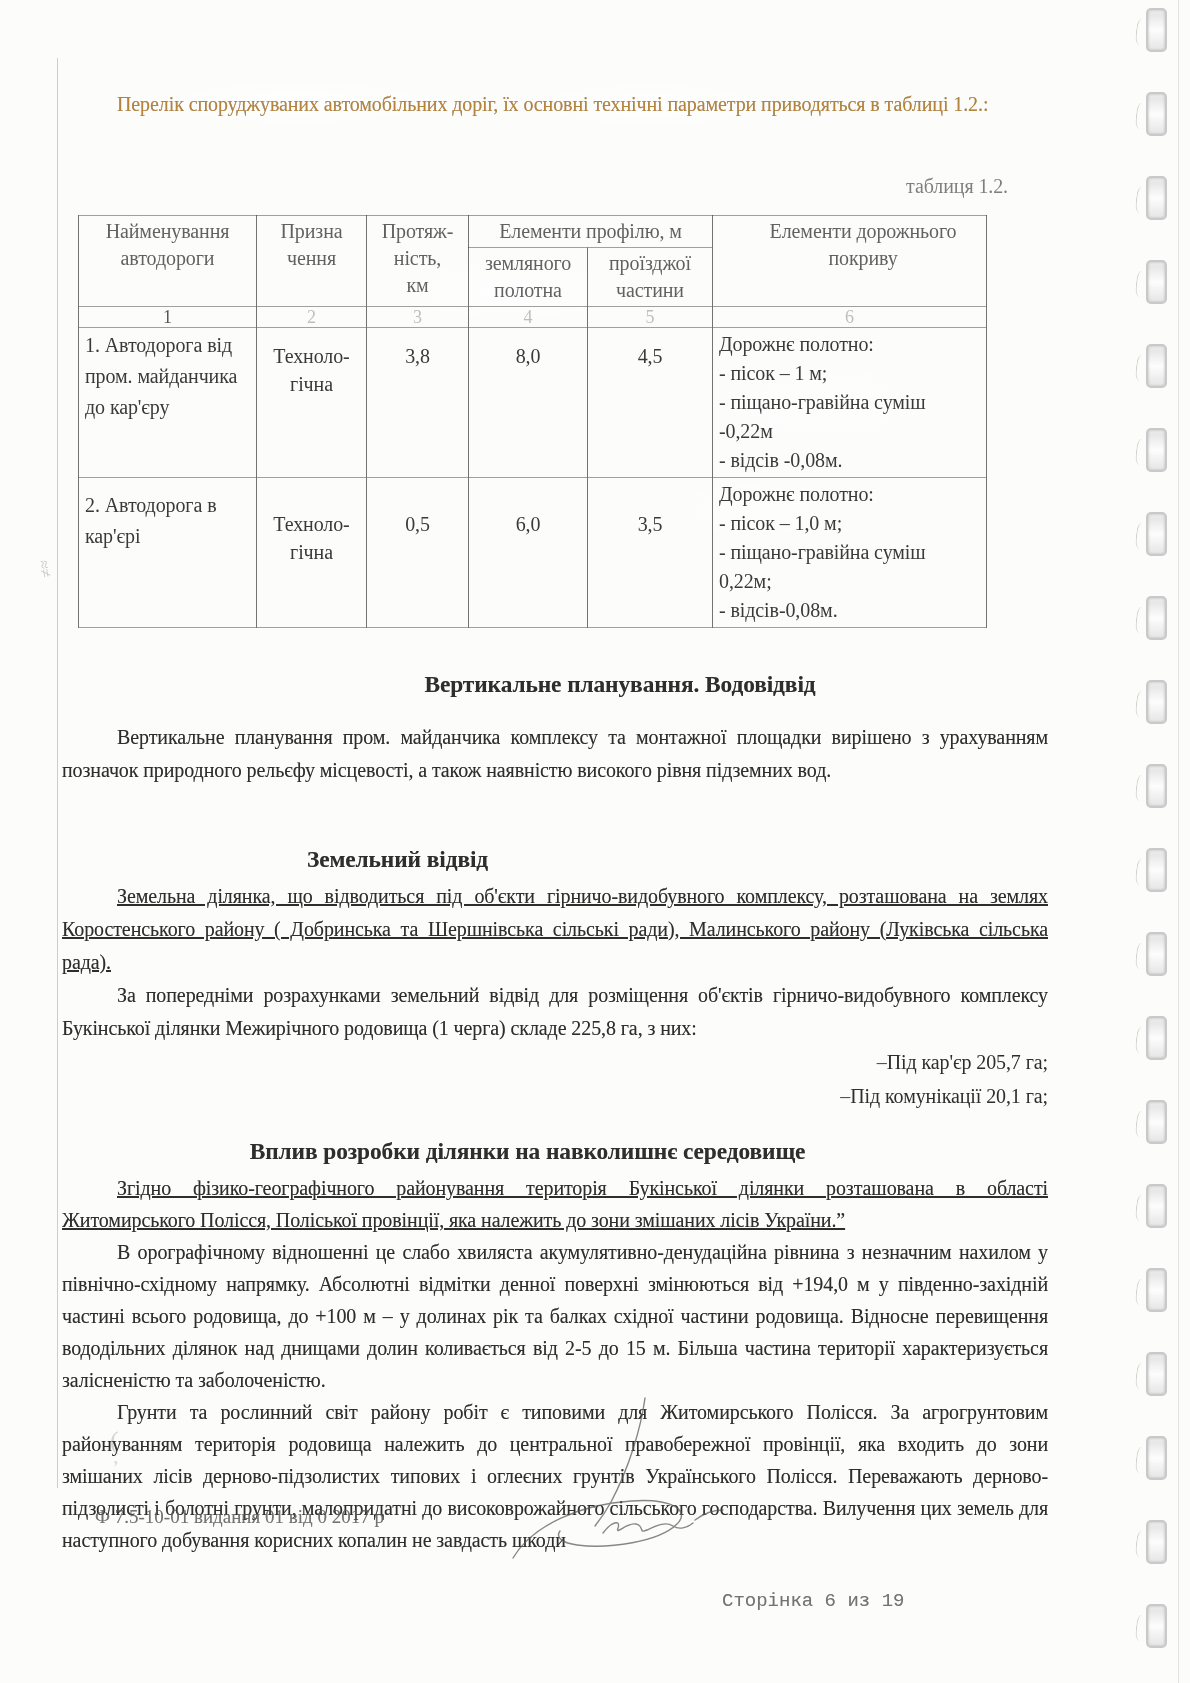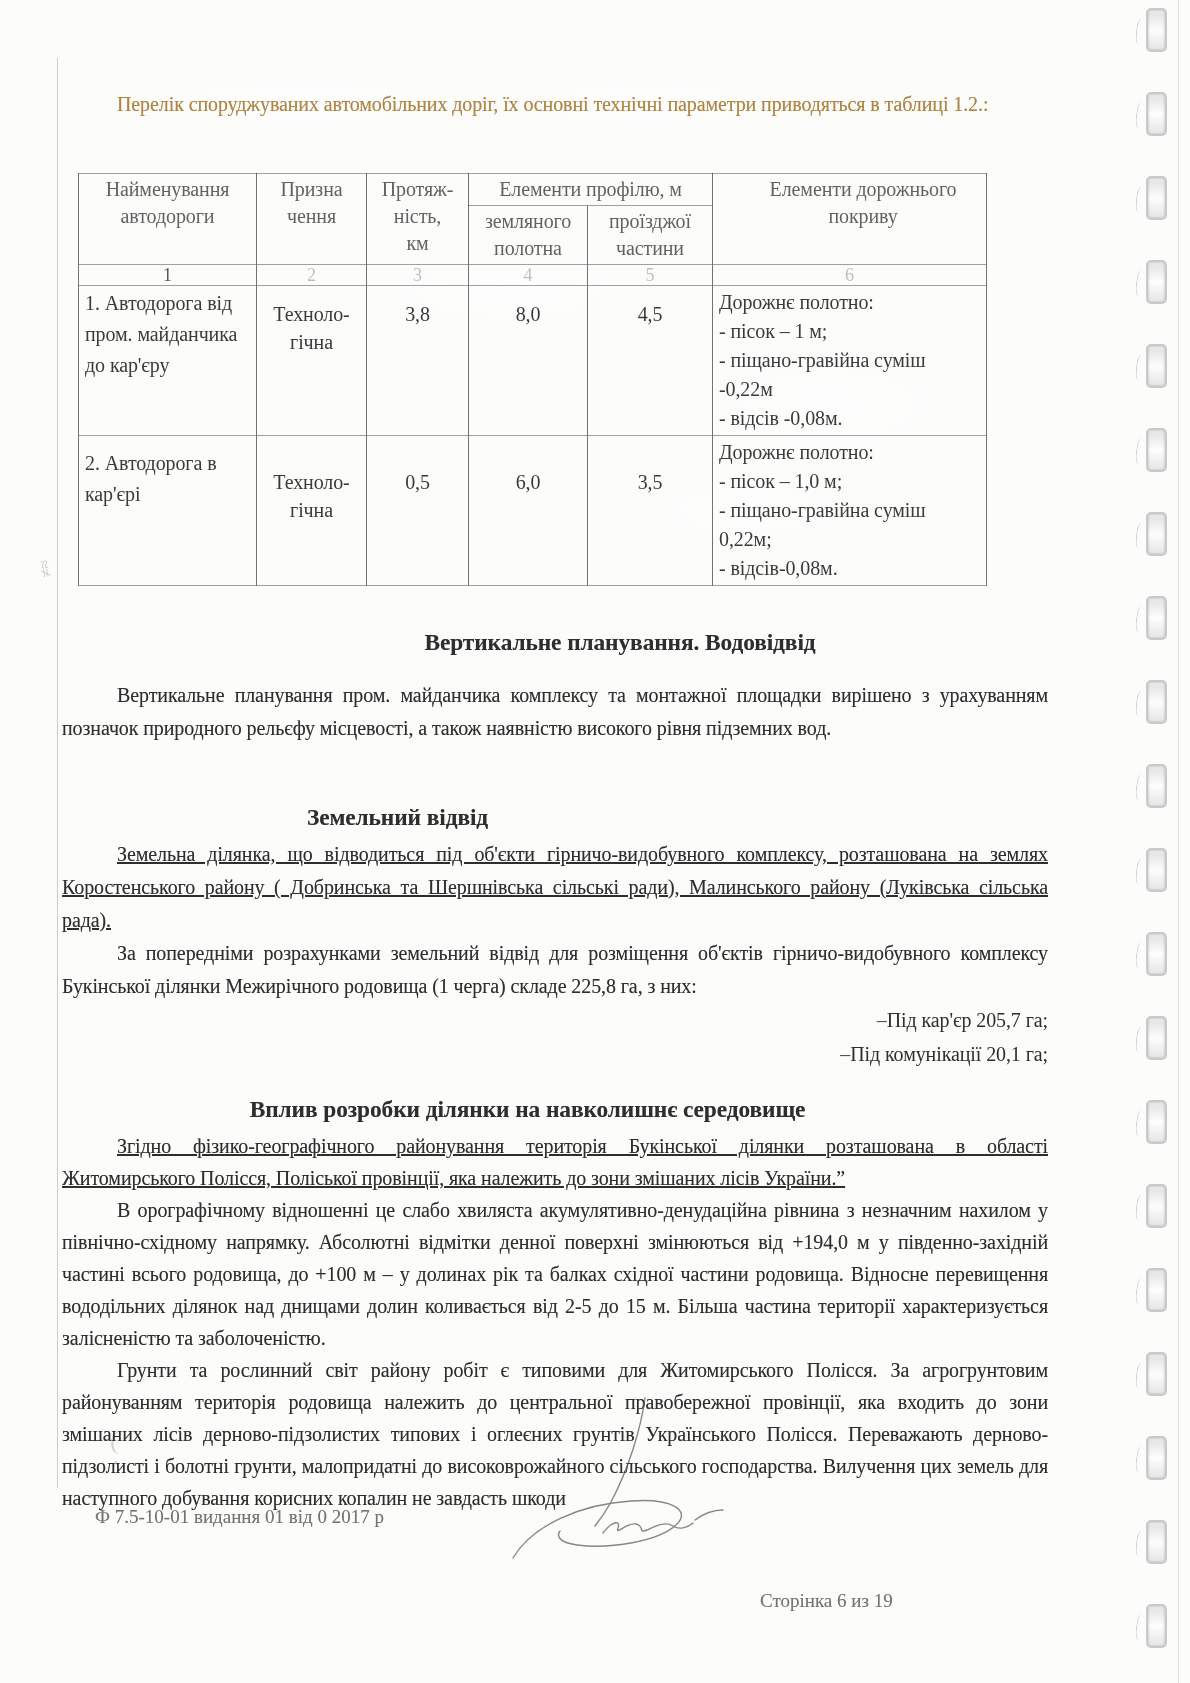--- a/index.html
+++ b/index.html
@@ -58,21 +58,21 @@
   .hd-land{margin-top:56px;padding-right:315px;}
   .hd-impact{margin-top:22px;padding-right:55px;}
   .mt-sm{margin-top:20px;} .mt-xs{margin-top:4px;text-decoration:underline;}
   
   .dash-list{margin:0 0 0 63px;line-height:34px;text-align:right;}
   .dash-list .marker{display:inline-block;width:40px;color:#4a4a4a;}
   
   .footer-text{position:absolute;font-size:19px;color:#5c5c5c;opacity:0.85;white-space:nowrap;
     text-shadow:0 0 0.5px rgba(90,90,90,0.4);}
   #doc-code{left:95px;top:1506px;}
-  #page-label{left:760px;top:1590px;}
+  #page-label{left:722px;top:1590px;font-family:Liberation Mono, monospace;}
   .signature{position:absolute;left:505px;top:1392px;}
 </style>
 </head>
 <body>
 
 <div class="page-edge-left"></div>
 <div class="page-edge-right"></div>
 <div class="binding-holes">
     <div class="hole"></div>
     <div class="hole"></div>
@@ -102,20 +102,21 @@
 <div class="fade-blob" style="left:150px;top:78px;width:300px;height:50px;"></div>
 <div class="fade-blob" style="left:520px;top:80px;width:260px;height:50px;"></div>
 <div class="fade-blob" style="left:380px;top:250px;width:260px;height:80px;opacity:0.7;"></div>
 <div class="fade-blob" style="left:700px;top:350px;width:260px;height:110px;opacity:0.55;"></div>
 <div class="fade-blob" style="left:640px;top:470px;width:220px;height:80px;opacity:0.5;"></div>
 
 <div id="content">
 
   <p class="para intro">Перелік споруджуваних автомобільних доріг, їх основні технічні параметри приводяться в таблиці 1.2.:</p>
 
+  <div class="table-caption">таблиця 1.2.</div>
 
   <table class="roads">
     <colgroup>
       <col style="width:178px">
         <col style="width:110px">
         <col style="width:102px">
       <col style="width:119px">
         <col style="width:125px">
         <col style="width:274px">
     </colgroup>

